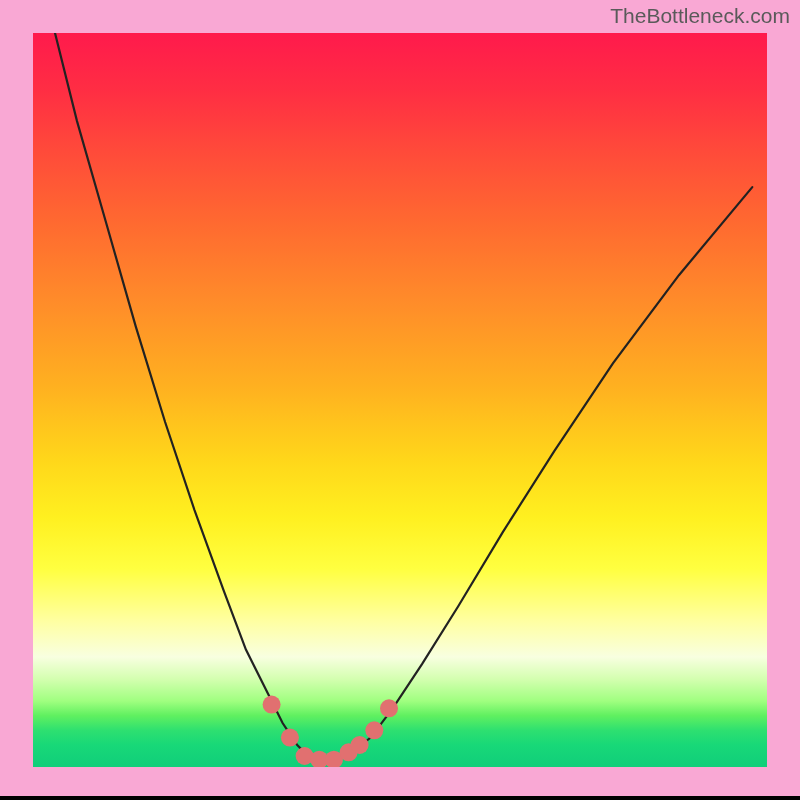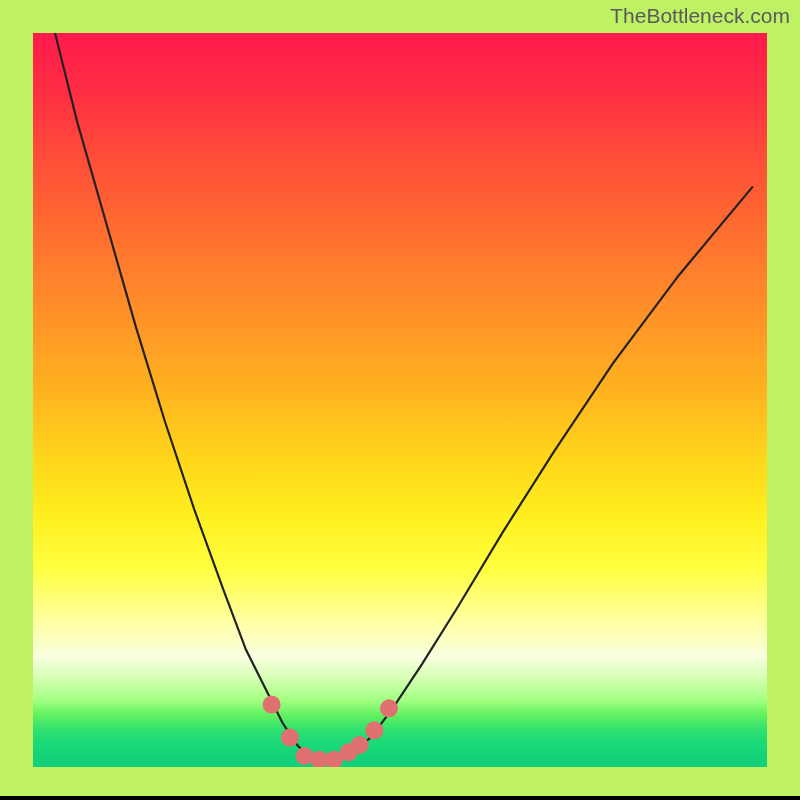--- a/index.html
+++ b/index.html
@@ -8,21 +8,21 @@
     width: 800px;
     height: 800px;
     overflow: hidden;
     background: #000;
     font-family: Arial, Helvetica, sans-serif;
   }
   .frame {
     position: relative;
     width: 800px;
     height: 796px;
-    background: #bef264;
+    background: #f9a8d4;
   }
   .plot {
     position: absolute;
     left: 33px;
     top: 33px;
     width: 734px;
     height: 734px;
     
     background: linear-gradient(to bottom,
       #ff1a4c 0%,

